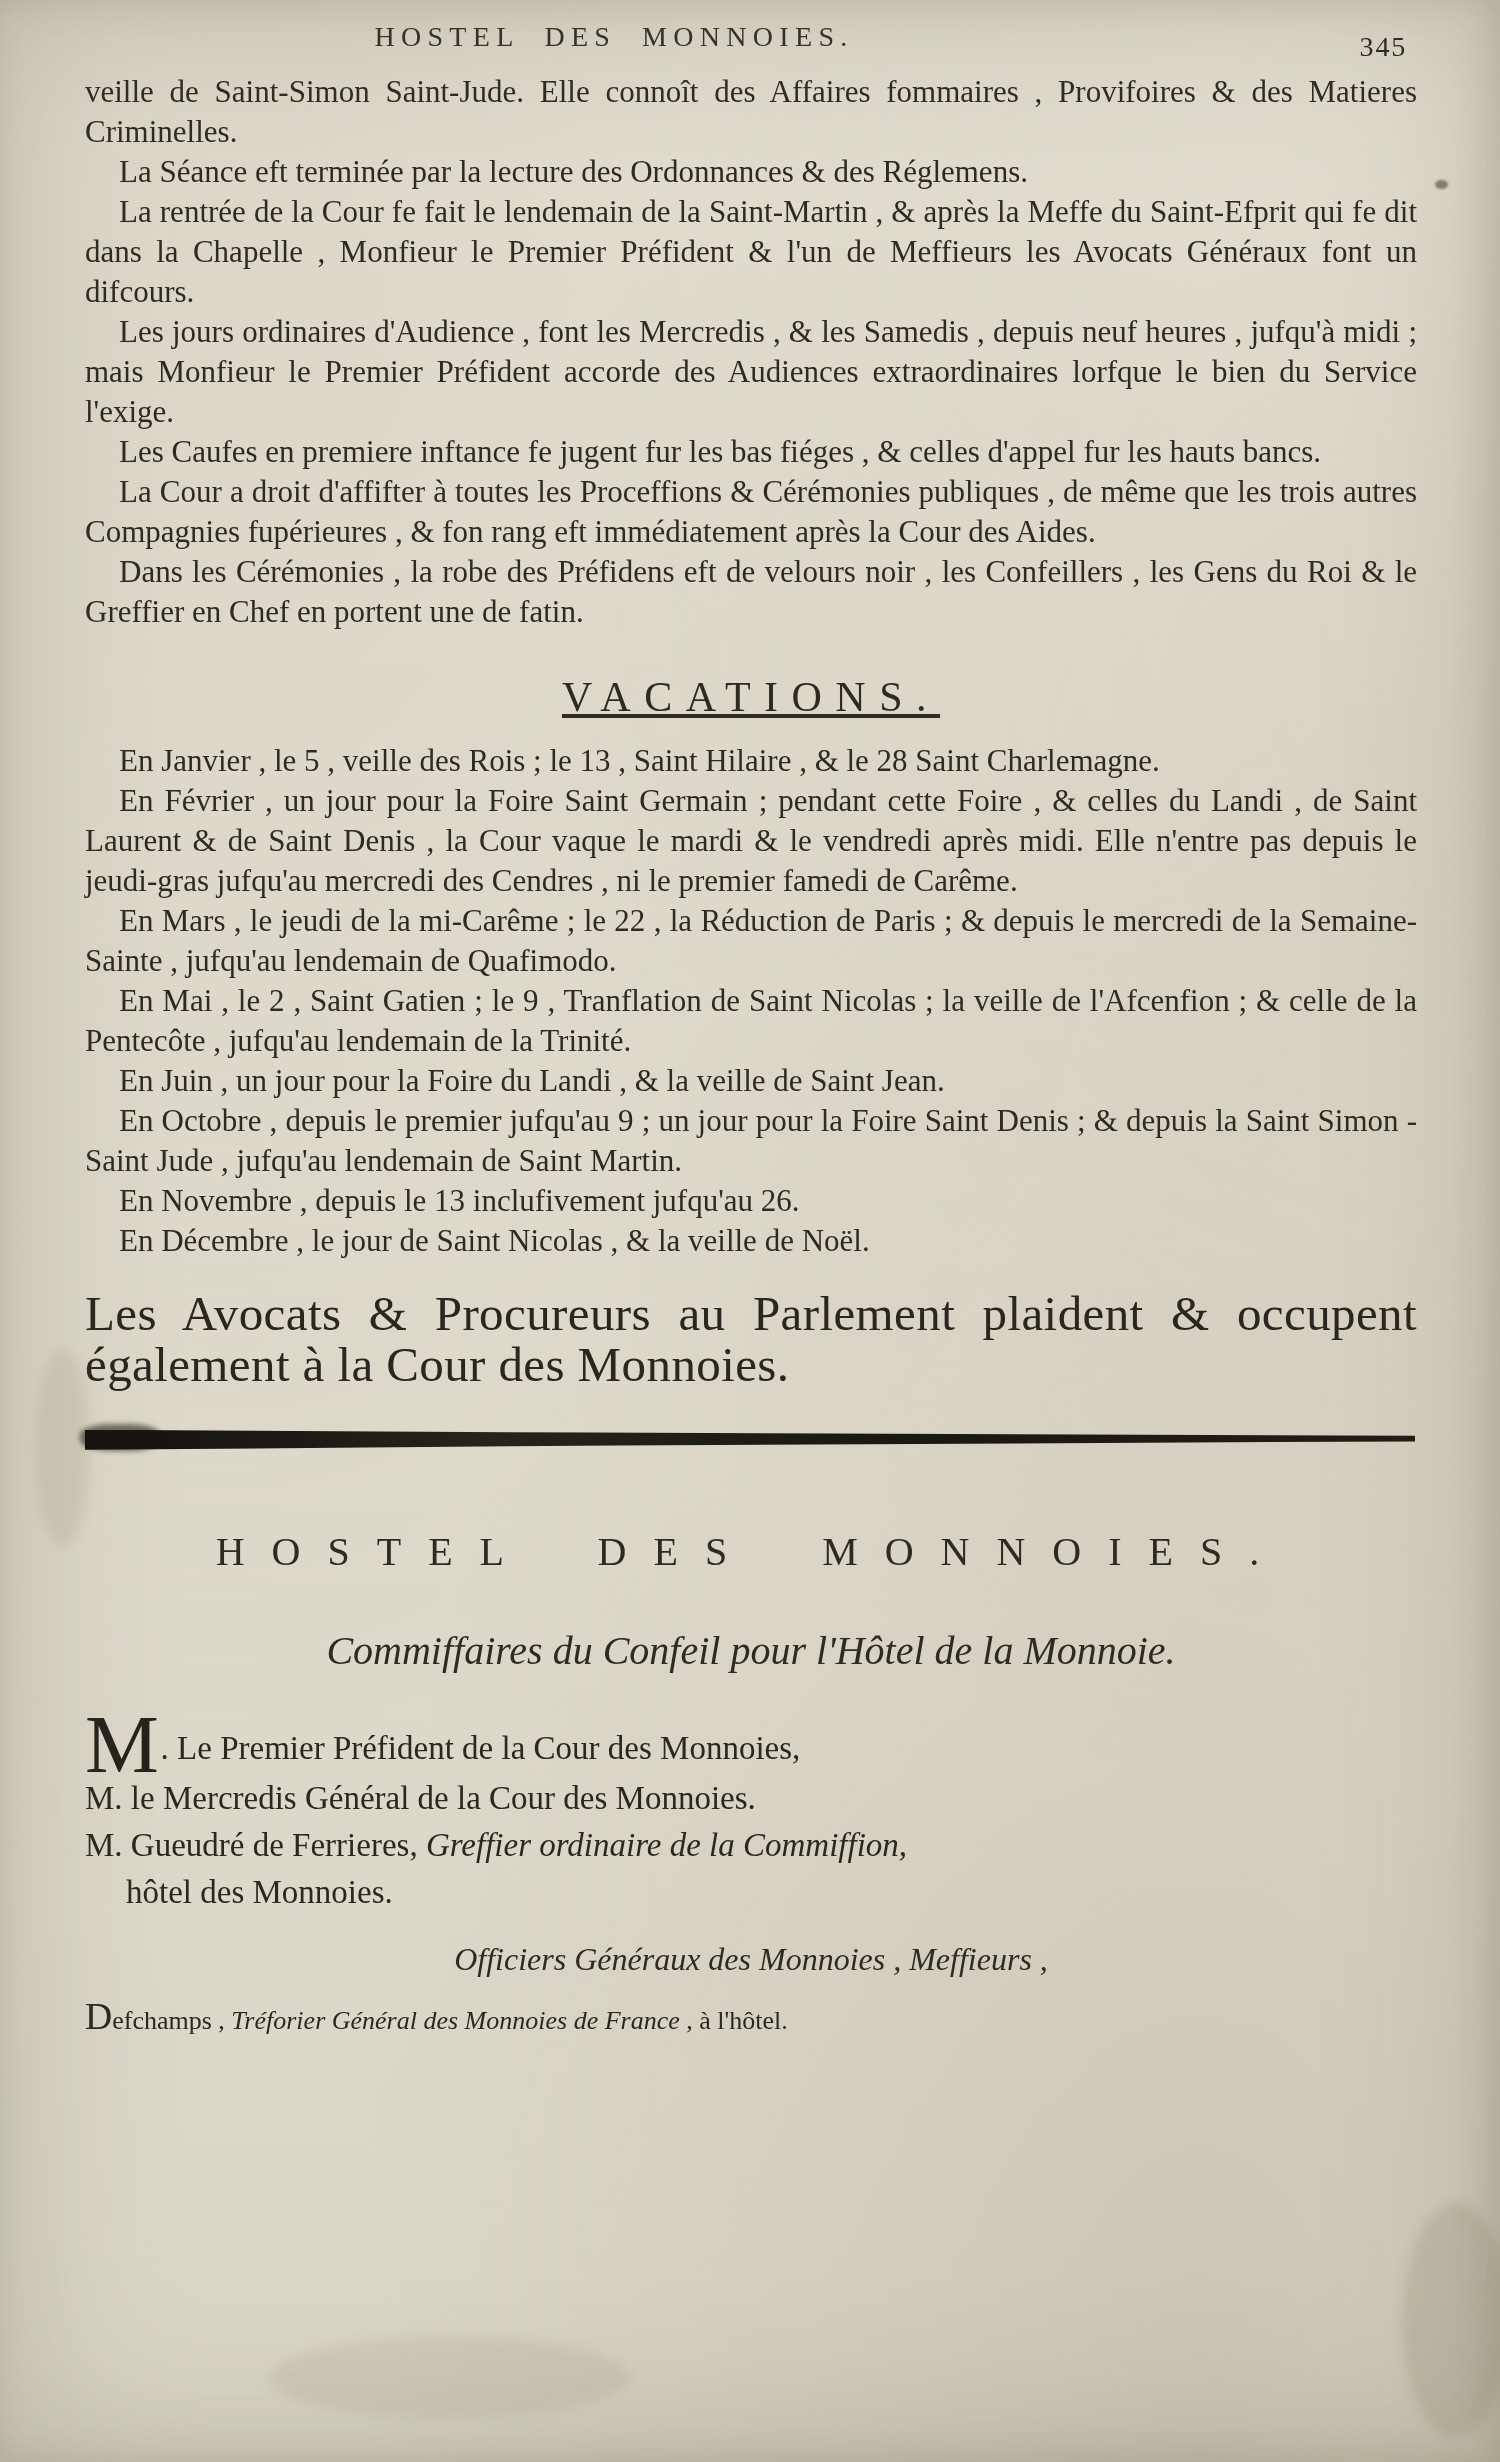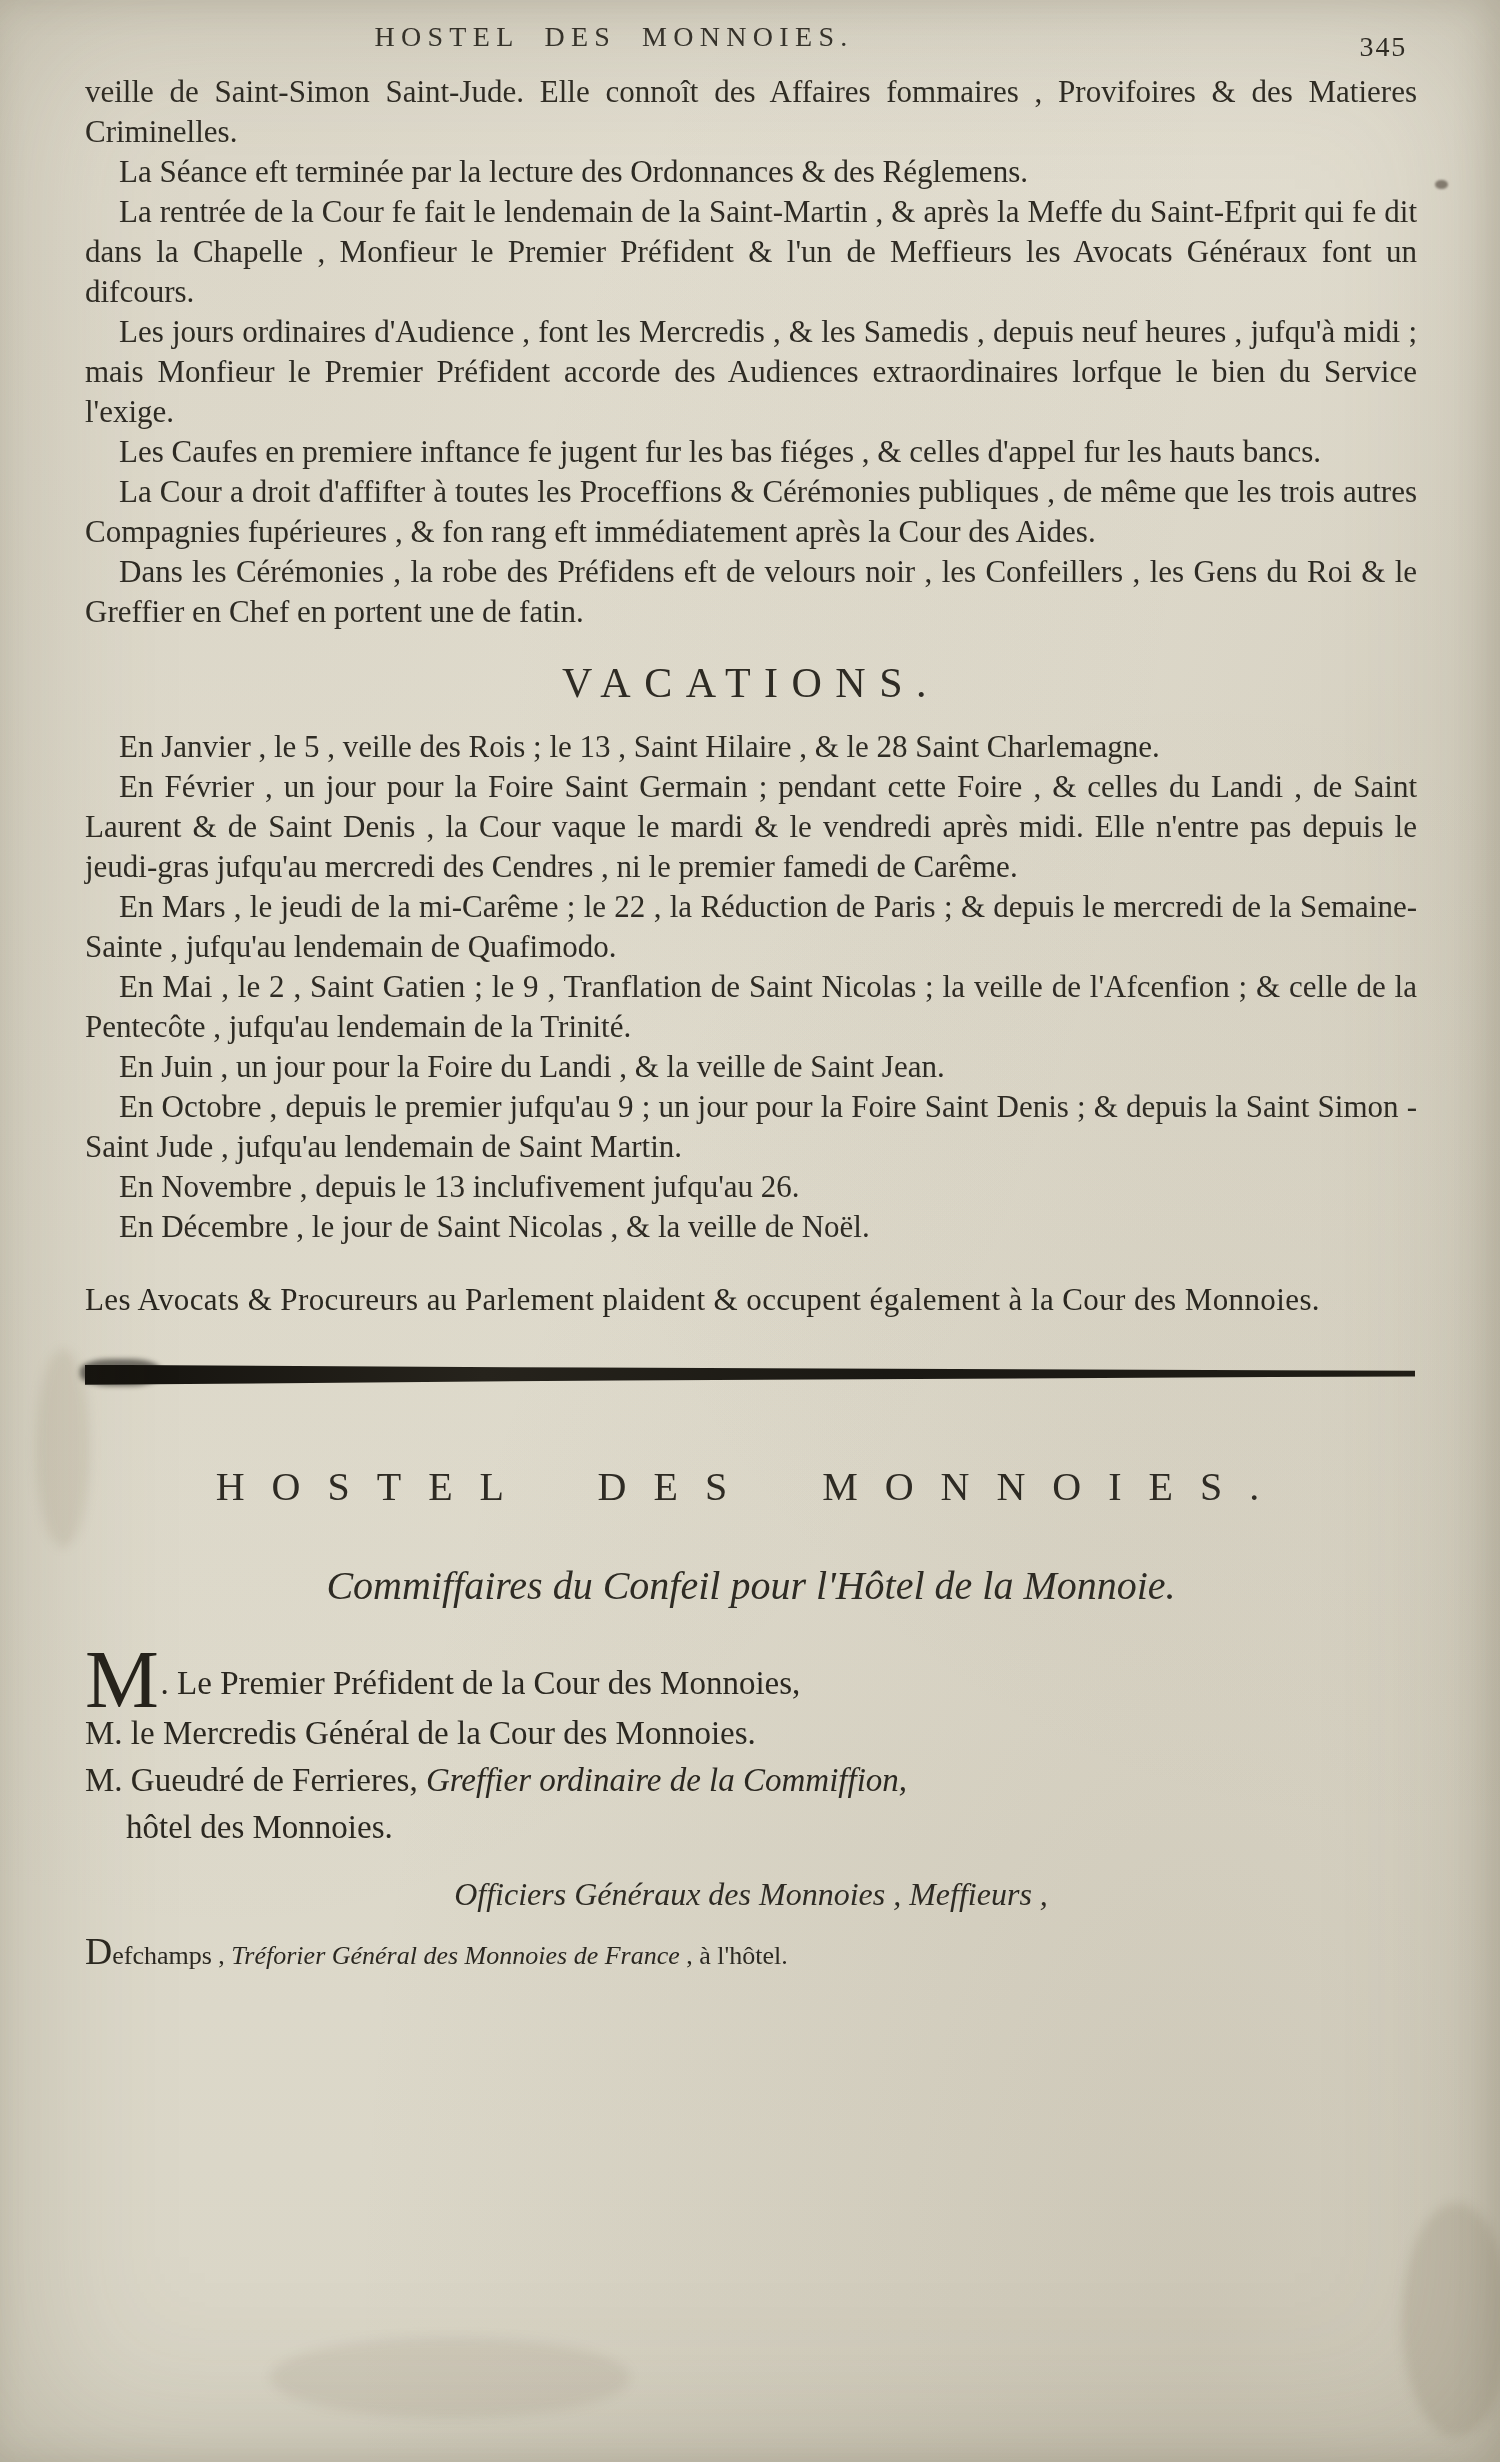--- a/index.html
+++ b/index.html
@@ -41,26 +41,26 @@
   .page-number{position:absolute;right:10px;top:7.2px;font-size:28px;letter-spacing:1.8px;margin-top:8px;}
 
   
   .body-p{
     margin:0;font-size:31px;line-height:40px;text-align:justify;
     text-indent:34px;color:#2e2b24;
   }
   .body-p.noindent{text-indent:0;}
 
   .vacations-heading{
-    margin:27px 0 20px 0;text-align:center;font-weight:normal;
-    font-size:42px;letter-spacing:13.5px;color:#2e2b24;
+    margin:41px 0 20px 0;text-align:center;font-weight:normal;
+    font-size:42px;letter-spacing:13.5px;color:#2e2b24;text-decoration:underline;
   }
 
   .closing-p{
-    margin:27px 0 0 0;font-size:31px;line-height:51px;text-align:justify;
+    margin:27px 0 0 0;font-size:49px;line-height:51px;text-align:justify;
     letter-spacing:0.4px;color:#2a2720;
   }
 
   .divider{
     margin-top:38px;height:23.4px;position:relative;
   }
   .divider .bar{
     position:absolute;left:0;right:1.8px;top:1.8px;height:20px;
     background:linear-gradient(90deg,#14120e 0%,#26231c 30%,#1a1813 60%,#201d16 100%);
     clip-path:polygon(0 0, 38% 14%, 100% 30%, 100% 58%, 40% 78%, 0 100%);

